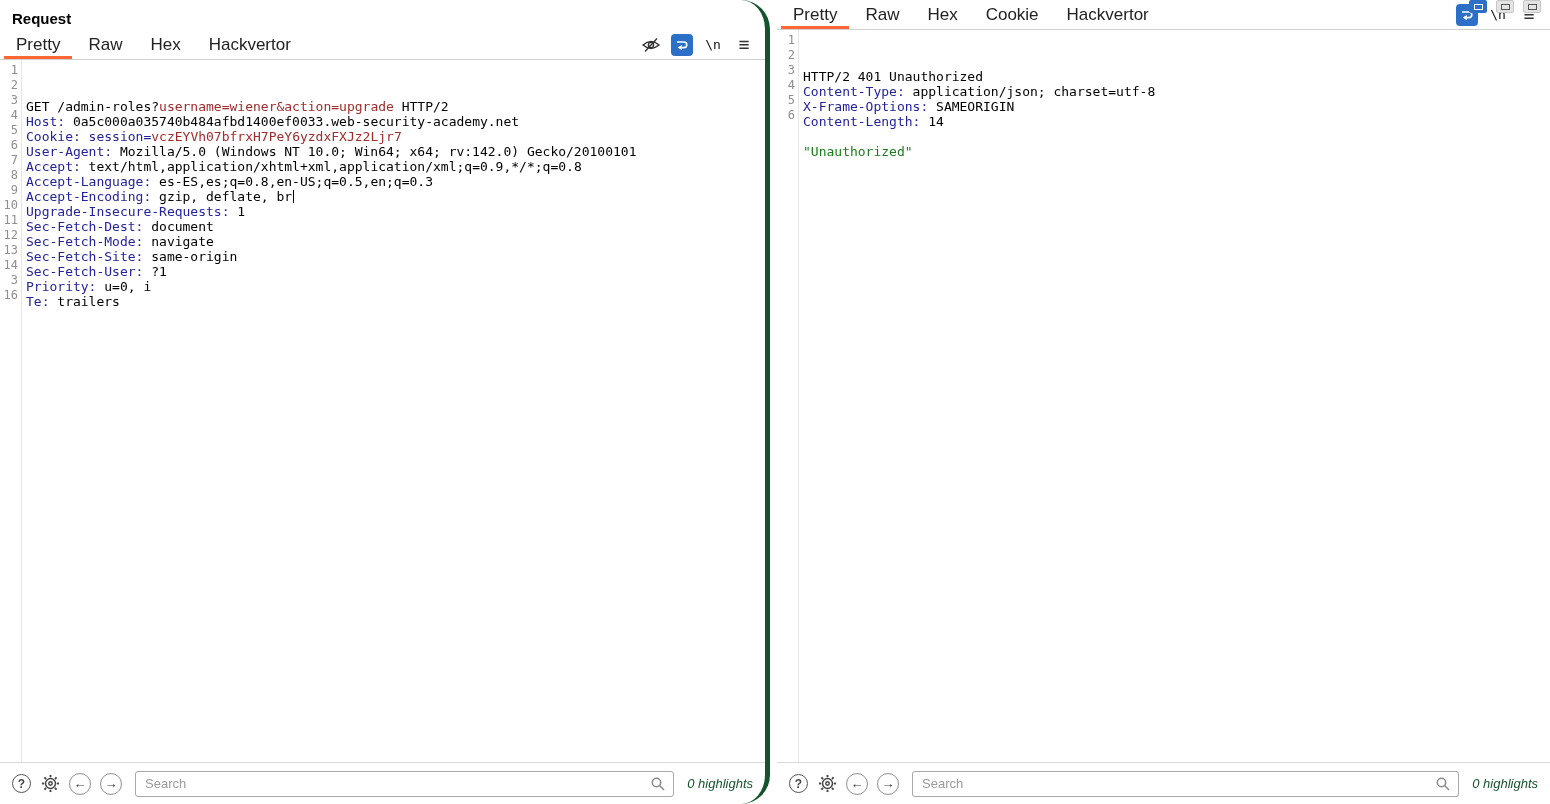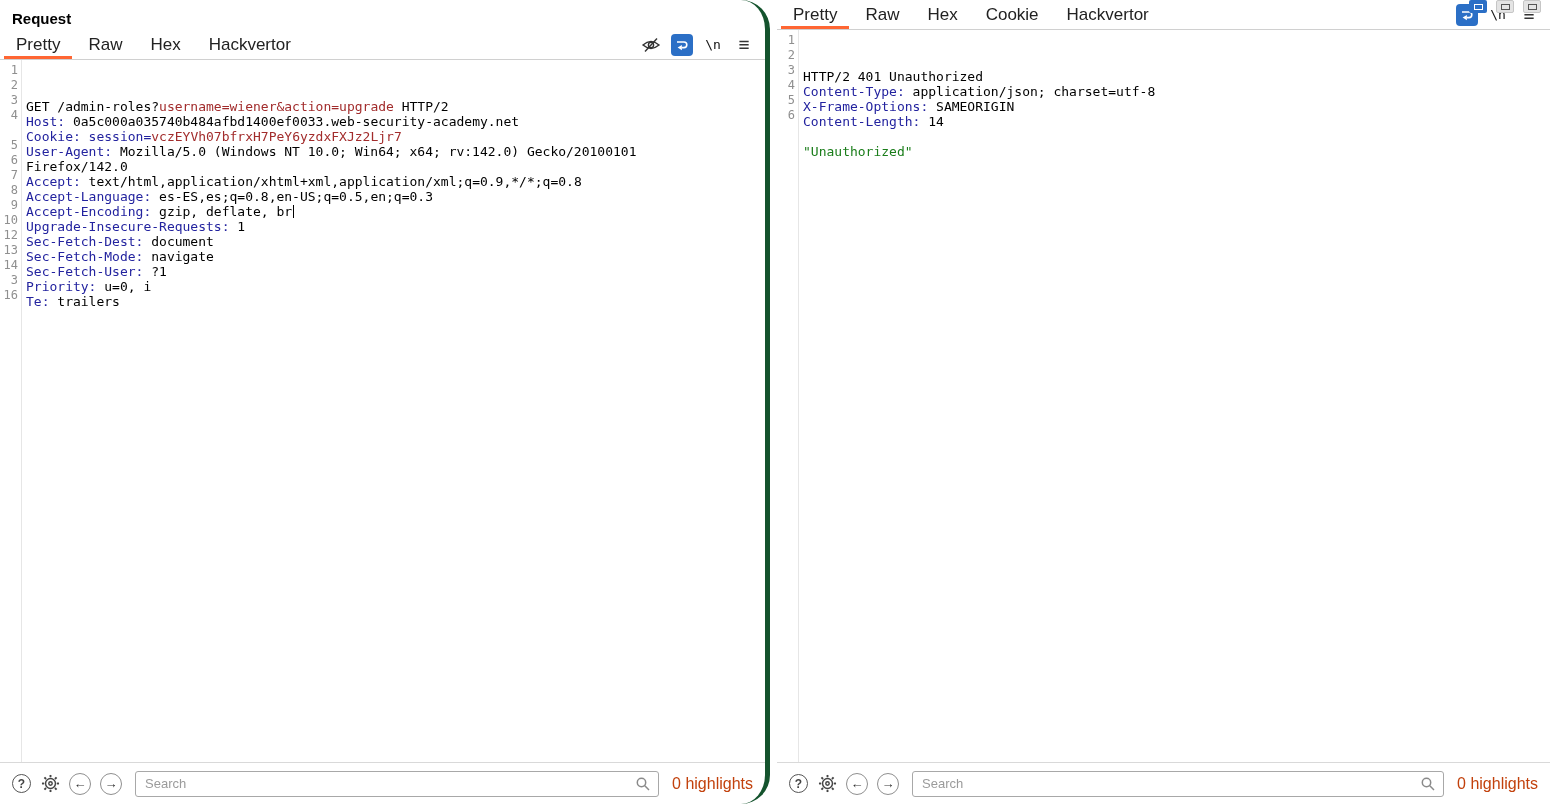--- a/index.html
+++ b/index.html
@@ -45,21 +45,21 @@
   .help-btn { width:19px; height:19px; flex:none; border:1.5px solid #555; border-radius:50%; display:flex; align-items:center; justify-content:center;
               font-size:12px; font-weight:bold; color:#444; cursor:pointer; }
   .gear-btn { width:20px; height:20px; flex:none; display:flex; align-items:center; justify-content:center; cursor:pointer; }
   .nav-btn { width:22px; height:22px; flex:none; border:1px solid #8f8f8f; border-radius:50%; display:flex; align-items:center; justify-content:center;
              font-size:13px; color:#333; cursor:pointer; background:#fff; }
   .search-wrap { flex:1 1 auto; position:relative; height:26px; margin-left:4px; }
   .search-wrap input { width:100%; height:100%; border:1px solid #a8a8a8; border-radius:3px; padding:0 30px 0 9px;
                        font-size:13px; color:#701a75; outline:none; font-family:"Liberation Sans", sans-serif; background:#fff; }
   .search-wrap input::placeholder { color:#9b9b9b; }
   .mag { position:absolute; right:8px; top:5px; }
-  .highlights { font-size:16px; color:#c2410c; white-space:nowrap; padding-left:4px; }
+  .highlights { font-size:13px; color:#14532d; white-space:nowrap; padding-left:4px;font-style:italic; }
 
   .window-controls { position:absolute; top:0; right:9px; display:flex; gap:9px; z-index:5; }
   .wc { width:18px; height:13px; border-radius:2px; display:flex; align-items:center; justify-content:center; cursor:pointer; }
   .wc-active { background:#2b6fc6; }
   .wc-plain { background:#e4e4e4; border:1px solid #c6c6c6; }
   .wc-glyph-light { width:9px; height:6px; border:1.5px solid #fff; }
   .wc-glyph-dark { width:9px; height:6px; border:1.5px solid #555; }
 </style>
 </head>
 <body>
@@ -94,27 +94,27 @@
       </div>
     </div>
 
     <div class="editor">
       <div class="gutter-sep"></div>
       <div id="request-editor-lines">
           <div class="code-row"><span class="ln">1</span><span class="code"><span class="tok-p">GET /admin-roles?</span><span class="tok-v">username=wiener&amp;action=upgrade</span><span class="tok-p"> HTTP/2</span></span></div>
           <div class="code-row"><span class="ln">2</span><span class="code"><span class="tok-h">Host:</span><span class="tok-p"> 0a5c000a035740b484afbd1400ef0033.web-security-academy.net</span></span></div>
           <div class="code-row"><span class="ln">3</span><span class="code"><span class="tok-h">Cookie:</span><span class="tok-h"> session=</span><span class="tok-v">vczEYVh07bfrxH7PeY6yzdxFXJz2Ljr7</span></span></div>
           <div class="code-row"><span class="ln">4</span><span class="code"><span class="tok-h">User-Agent:</span><span class="tok-p"> Mozilla/5.0 (Windows NT 10.0; Win64; x64; rv:142.0) Gecko/20100101</span></span></div>
-          <div class="code-row"><span class="ln"></span><span class="code"><span class="tok-p">Firefox/142.0</span></span></div>
           <div class="code-row"><span class="ln">5</span><span class="code"><span class="tok-h">Accept:</span><span class="tok-p"> text/html,application/xhtml+xml,application/xml;q=0.9,*/*;q=0.8</span></span></div>
           <div class="code-row"><span class="ln">6</span><span class="code"><span class="tok-h">Accept-Language:</span><span class="tok-p"> es-ES,es;q=0.8,en-US;q=0.5,en;q=0.3</span></span></div>
           <div class="code-row hl"><span class="ln">7</span><span class="code"><span class="tok-h">Accept-Encoding:</span><span class="tok-p"> gzip, deflate, br</span><span class="cursor"></span></span></div>
           <div class="code-row"><span class="ln">8</span><span class="code"><span class="tok-h">Upgrade-Insecure-Requests:</span><span class="tok-p"> 1</span></span></div>
           <div class="code-row"><span class="ln">9</span><span class="code"><span class="tok-h">Sec-Fetch-Dest:</span><span class="tok-p"> document</span></span></div>
           <div class="code-row"><span class="ln">10</span><span class="code"><span class="tok-h">Sec-Fetch-Mode:</span><span class="tok-p"> navigate</span></span></div>
+          <div class="code-row"><span class="ln">11</span><span class="code"><span class="tok-h">Sec-Fetch-Site:</span><span class="tok-p"> same-origin</span></span></div>
           <div class="code-row"><span class="ln">12</span><span class="code"><span class="tok-h">Sec-Fetch-User:</span><span class="tok-p"> ?1</span></span></div>
           <div class="code-row"><span class="ln">13</span><span class="code"><span class="tok-h">Priority:</span><span class="tok-p"> u=0, i</span></span></div>
           <div class="code-row"><span class="ln">14</span><span class="code"><span class="tok-h">Te:</span><span class="tok-p"> trailers</span></span></div>
           <div class="code-row"><span class="ln">3</span><span class="code"></span></div>
           <div class="code-row"><span class="ln">16</span><span class="code"></span></div>
         </div>
     </div>
 
     <div class="footer">
       <span class="help-btn">?</span>

